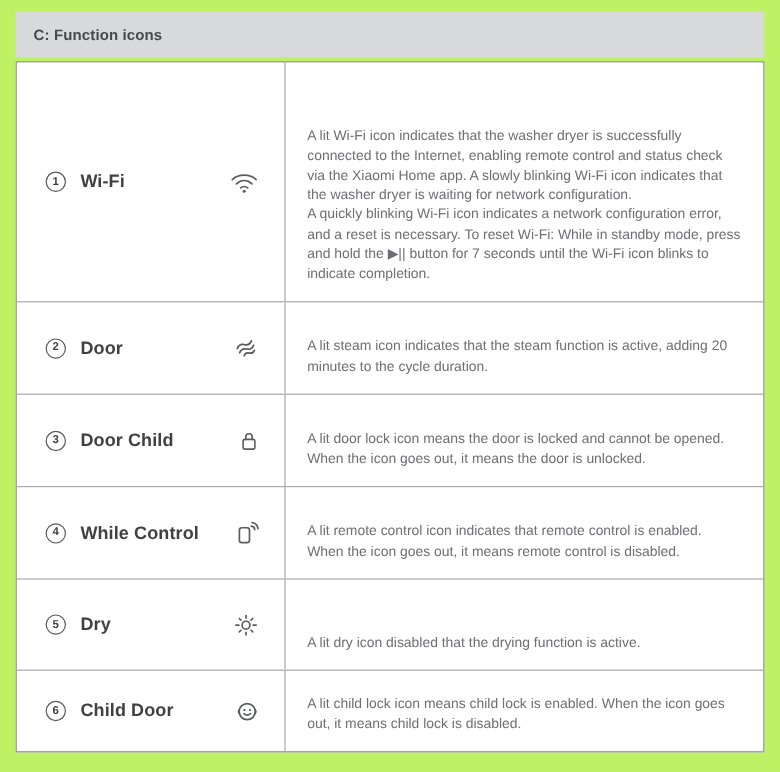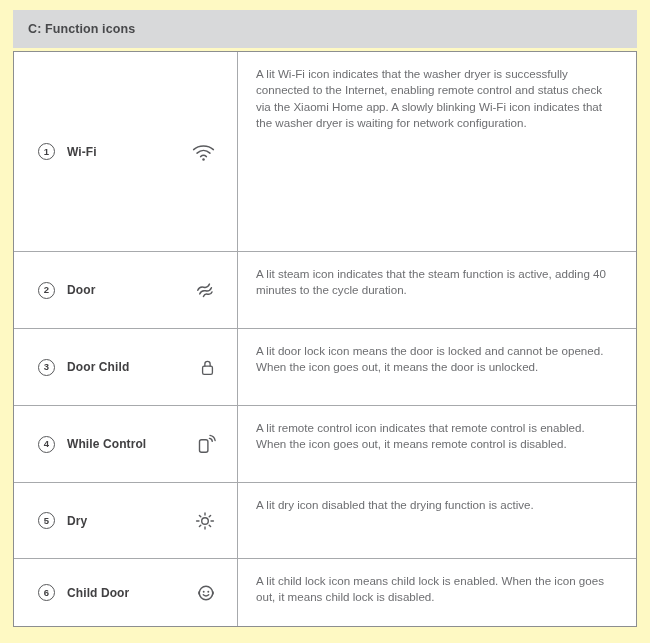--- a/index.html
+++ b/index.html
@@ -2,21 +2,21 @@
 <html><head>
 <meta charset="utf-8">
 <style>
   html, body { margin: 0; padding: 0; }
   body {
     width: 650px; height: 643px;
     background: #ffffff;
     font-family: "Liberation Sans", sans-serif;
     -webkit-font-smoothing: antialiased;
   }
-  .page { position: relative; width: 650px; height: 643px; background: #fef9c3; overflow: hidden; }
+  .page { position: relative; width: 650px; height: 643px; background: #bef264; overflow: hidden; }
 
   .section-header {
     position: absolute; left: 13px; top: 10px;
     width: 624px; height: 38px;
     background: #d8d9da;
     display: flex; align-items: center;
     padding-left: 15px; box-sizing: border-box;
   }
   .section-title {
     font-weight: bold; font-size: 12.5px; color: #48494b; letter-spacing: 0.1px;
@@ -45,30 +45,30 @@
     display: flex; align-items: center; justify-content: space-between;
     padding: 0 21px 0 24px;
   }
   .id-group { display: flex; align-items: center; gap: 12px; }
   .num-circle {
     width: 15px; height: 15px; flex: none;
     border: 1.2px solid #58595b; border-radius: 50%;
     display: flex; align-items: center; justify-content: center;
     font-size: 9.5px; font-weight: bold; color: #414042; line-height: 1;
   }
-  .fn-label { font-weight: bold; font-size: 12px; color: #414042; letter-spacing: 0.1px; }
+  .fn-label { font-weight: bold; font-size: 15px; color: #414042; letter-spacing: 0.1px; }
 
   .icon-box { flex: none; display: flex; align-items: center; justify-content: center; }
   .icon-box svg { display: block; }
   .icn { stroke: #5a5b5e; fill: none; stroke-width: 1.4; stroke-linecap: round; stroke-linejoin: round; }
   .icn-fill { fill: #5a5b5e; stroke: none; }
 
   .cell-right {
     flex: 1;
-    display: flex; flex-direction: column; justify-content: space-between;
+    display: flex; flex-direction: column; justify-content: flex-end;
     padding: 14px 18px 14px 18px;
     box-sizing: border-box;
   }
   .cell-right p {
     margin: 0;
     font-size: 11.6px; line-height: 16.4px;
     color: #6d6e71;
   }
 </style>
 </head>
@@ -94,20 +94,21 @@
           <svg width="25" height="21" viewBox="0 0 24 20">
             <path class="icn" d="M2.5 8.2 C7.5 3.5 16.5 3.5 21.5 8.2"></path>
             <path class="icn" d="M5.8 11.6 C9.6 8.2 14.4 8.2 18.2 11.6"></path>
             <path class="icn" d="M9.2 14.9 C10.8 13.5 13.2 13.5 14.8 14.9"></path>
             <circle class="icn-fill" cx="12" cy="17.6" r="1.2"></circle>
           </svg>
         </span>
       </div>
       <div class="cell-right">
         <p>A lit Wi-Fi icon indicates that the washer dryer is successfully connected to the Internet, enabling remote control and status check via the Xiaomi Home app. A slowly blinking Wi-Fi icon indicates that the washer dryer is waiting for network configuration.</p>
+        <p>A quickly blinking Wi-Fi icon indicates a network configuration error, and a reset is necessary. To reset Wi-Fi: While in standby mode, press and hold the ▶|| button for 7 seconds until the Wi-Fi icon blinks to indicate completion.</p>
       </div>
     </div>
 
     <div class="row row-2">
       <div class="cell-left">
         <span class="id-group">
           <span class="num-circle">
               <span>2</span>
             </span>
           <span class="fn-label">Door</span>
@@ -116,21 +117,21 @@
           <svg width="21" height="21" viewBox="0 0 20 20">
             <g transform="rotate(-28 10 10)">
               <path class="icn" d="M3.6 6.4 c2.1-1.8 4.2-1.8 6.3 0 c2.1 1.8 4.2 1.8 6.3 0"></path>
               <path class="icn" d="M3.6 10.3 c2.1-1.8 4.2-1.8 6.3 0 c2.1 1.8 4.2 1.8 6.3 0"></path>
               <path class="icn" d="M5.6 14.1 c1.5-1.3 3.1-1.3 4.6 0 c1.5 1.3 3.1 1.3 4.6 0"></path>
             </g>
           </svg>
         </span>
       </div>
       <div class="cell-right">
-        <p>A lit steam icon indicates that the steam function is active, adding 40 minutes to the cycle duration.</p>
+        <p>A lit steam icon indicates that the steam function is active, adding 20 minutes to the cycle duration.</p>
       </div>
     </div>
 
     <div class="row row-3">
       <div class="cell-left">
         <span class="id-group">
           <span class="num-circle">
               <span>3</span>
             </span>
           <span class="fn-label">Door Child</span>

